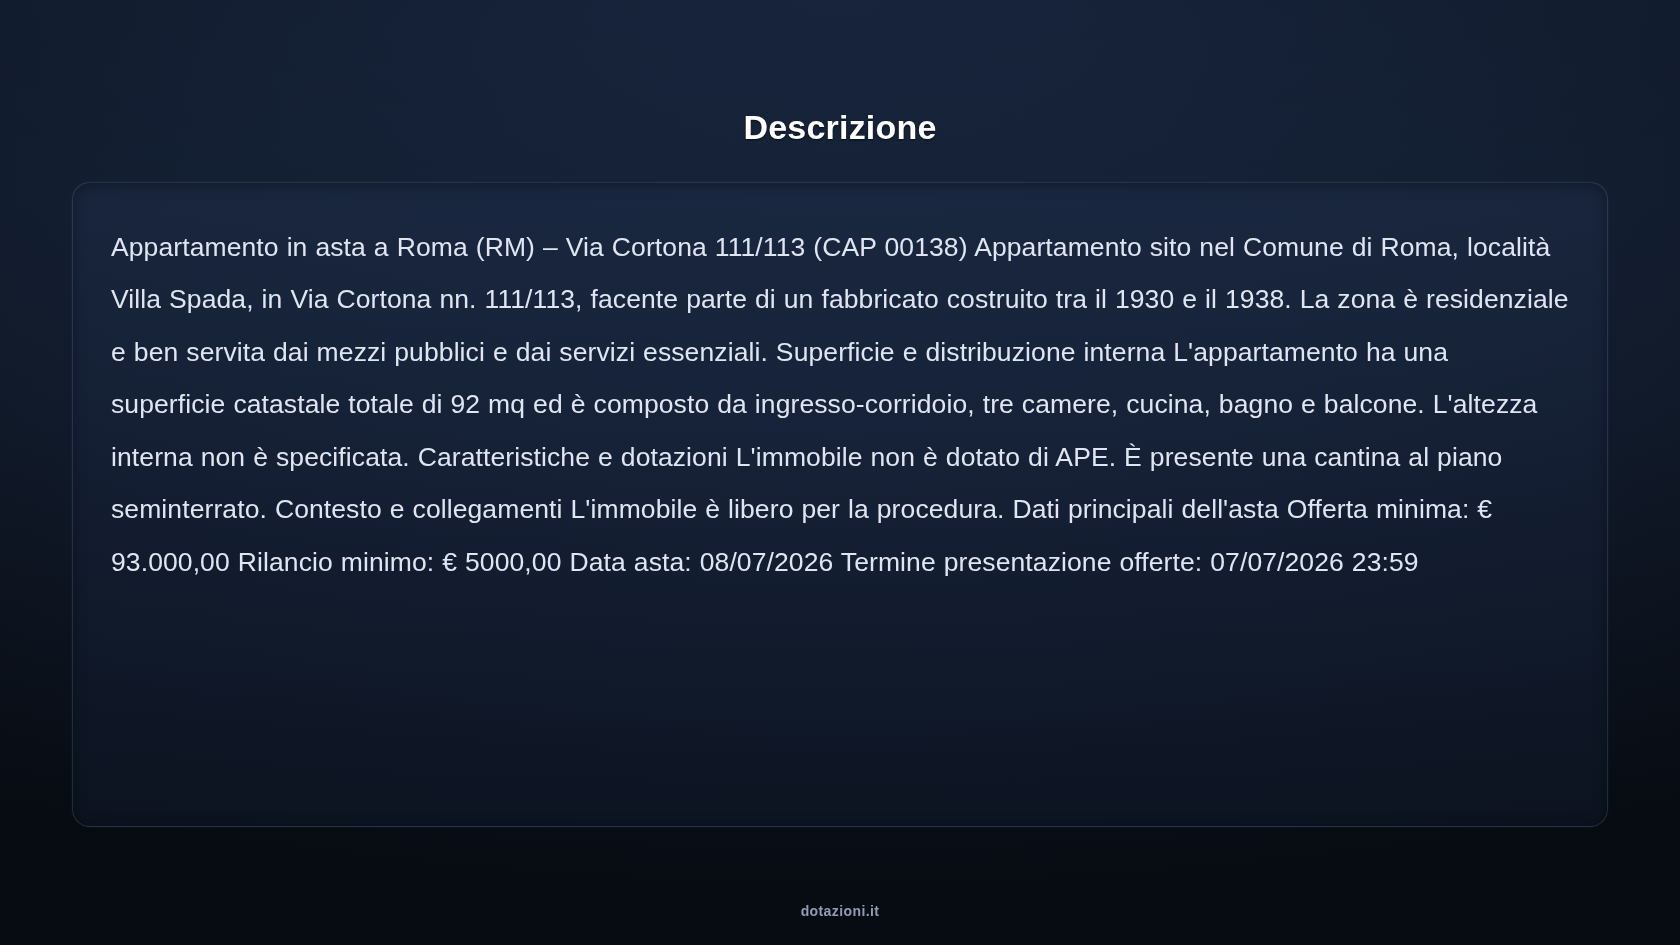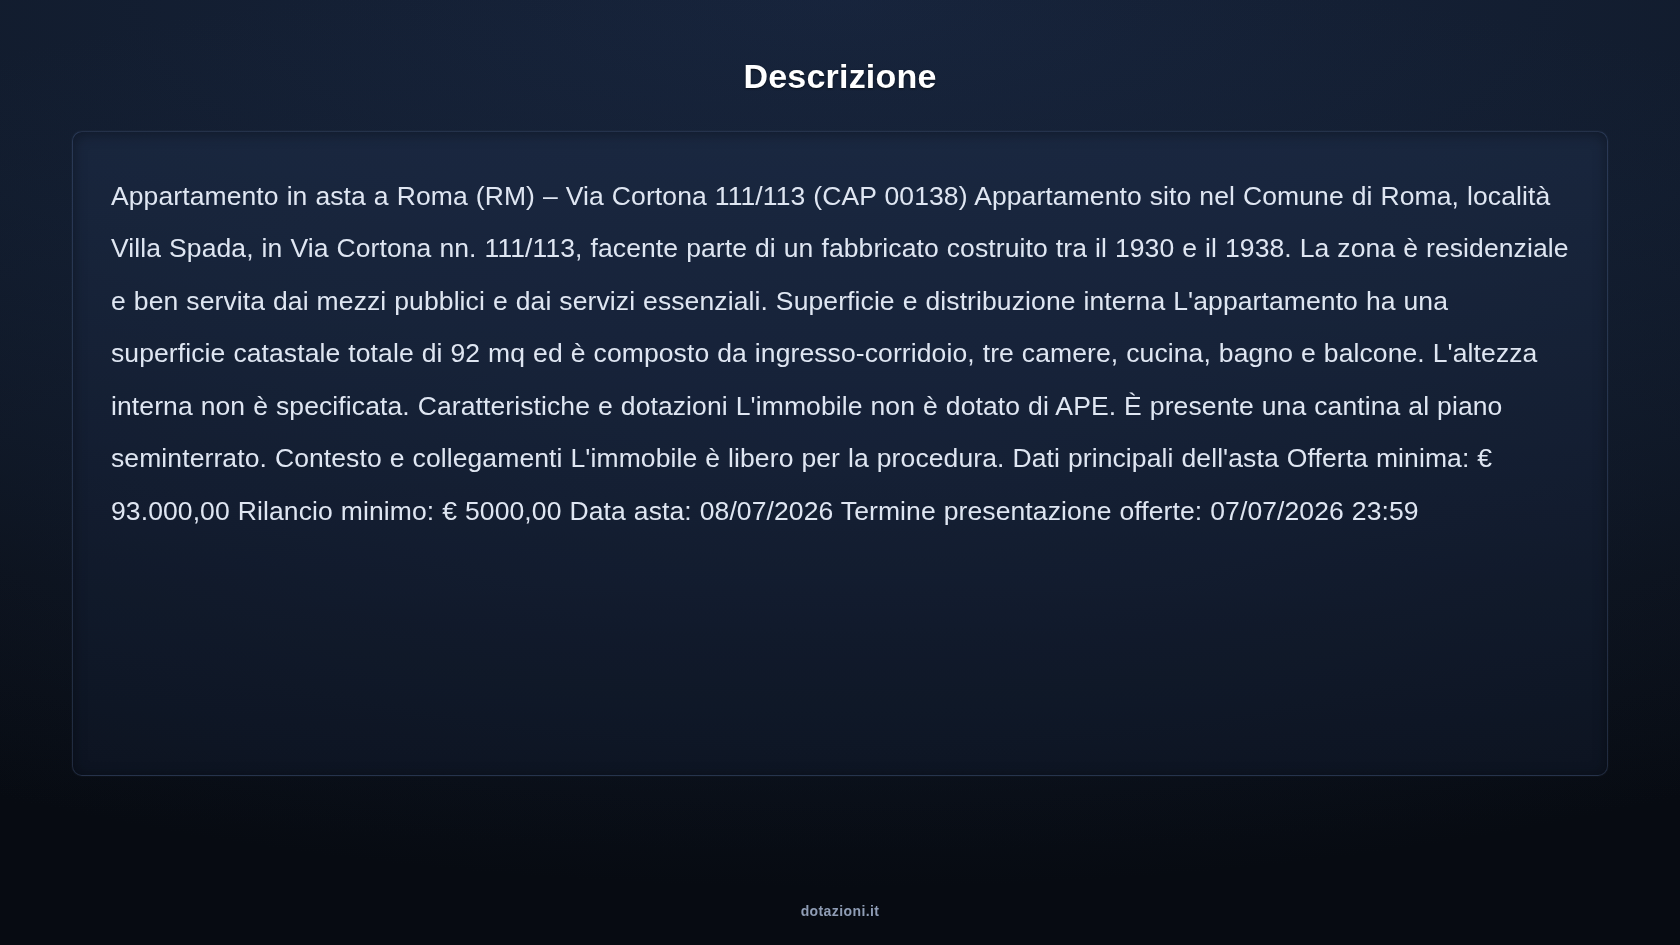--- a/index.html
+++ b/index.html
@@ -27,36 +27,36 @@
     content: "";
     position: absolute;
     inset: 0;
     background:
       radial-gradient(120% 70% at 50% 45%, rgba(26,41,67,0.55) 0%, rgba(10,15,24,0) 70%);
     pointer-events: none;
   }
   .page-title {
     position: relative;
     margin: 0;
-    padding-top: 57px;
+    padding-top: 108px;
     text-align: center;
     color: #ffffff;
     font-size: 34px;
     font-weight: bold;
     letter-spacing: 0.2px;
     text-shadow: 0 1px 2px rgba(0,0,0,0.6);
   }
   .card {
     position: relative;
     margin: 35px 72px 0 72px;
     padding: 38px 38px 44px 38px;
     box-sizing: border-box;
     min-height: 645px;
     border: 1px solid rgba(120,150,200,0.18);
-    border-radius: 10px;
+    border-radius: 18px;
     background: linear-gradient(180deg, rgba(30,45,72,0.55) 0%, rgba(22,33,55,0.55) 55%, rgba(17,26,44,0.55) 100%);
     box-shadow: 0 2px 14px rgba(0,0,0,0.35) inset, 0 0 0 1px rgba(255,255,255,0.02);
   }
   .description-text {
     margin: 0;
     color: #dfe6f2;
     font-size: 26.5px;
     line-height: 1.98;
     letter-spacing: 0.1px;
     text-align: left;

